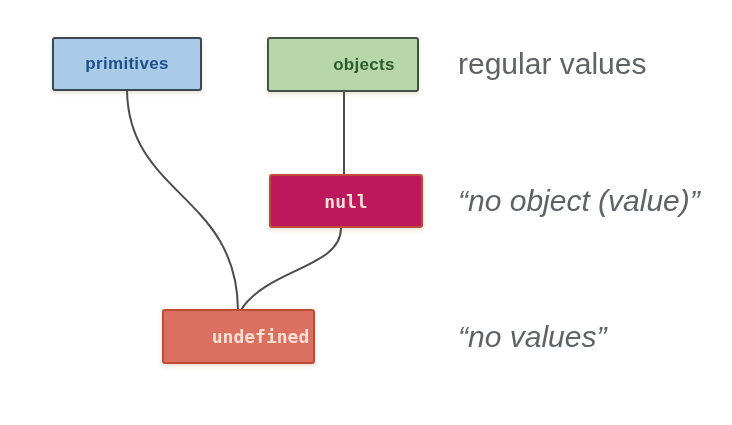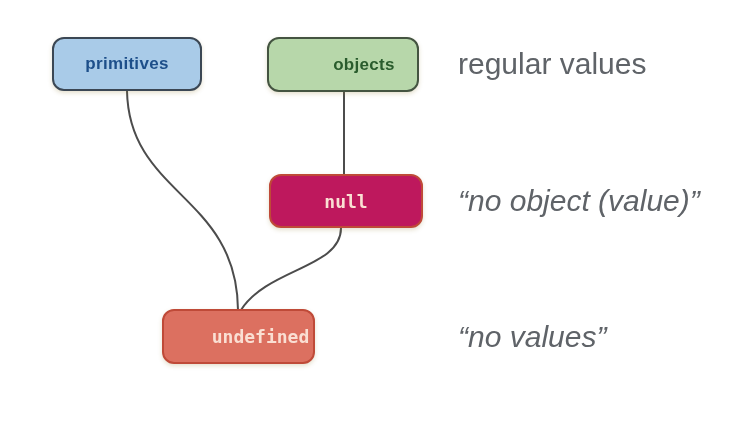--- a/index.html
+++ b/index.html
@@ -28,21 +28,21 @@
     stroke-width: 2;
     stroke-linecap: round;
   }
   .node {
     position: absolute;
     z-index: 1;
     display: flex;
     align-items: center;
     justify-content: center;
     border: 2px solid;
-    border-radius: 12px;
+    border-radius: 3px;
     box-sizing: border-box;
     font-weight: bold;
     font-size: 17px;
     letter-spacing: 0.3px;
     box-shadow: 0 2px 4px rgba(150, 130, 60, 0.25);
   }
   .node.mono {
     font-family: "DejaVu Sans Mono", monospace;
     font-size: 18px;
     letter-spacing: 0;

